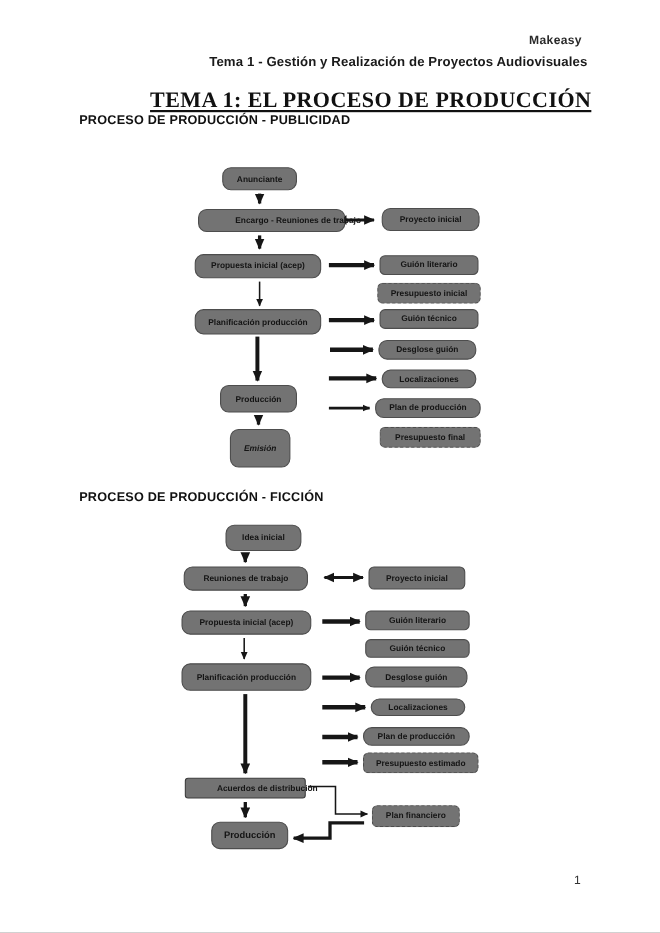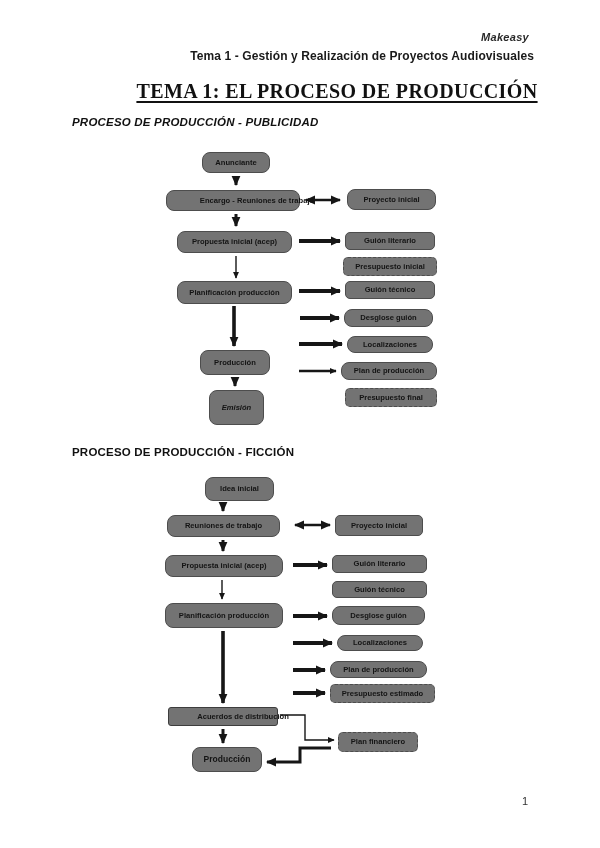--- a/index.html
+++ b/index.html
@@ -2,21 +2,21 @@
 <html><head>
 <meta charset="utf-8">
 <style>
   html,body{margin:0;padding:0;background:#888;}
   .page{
     position:relative;width:600px;height:848px;margin:0 auto;background:#ffffff;
     font-family:"Liberation Sans",sans-serif;color:#1a1a1a;overflow:hidden;
   }
   .abs{position:absolute;}
   .brand{
-    font-style:italic;font-weight:bold;font-size:11px;color:#2a2a2a;
+    font-weight:bold;font-size:11px;color:#2a2a2a;
     right:71px;top:31px;letter-spacing:.3px;
   }
   .course{
     font-weight:bold;font-size:12px;color:#1a1a1a;
     right:66px;top:49px;letter-spacing:.1px;
   }
   .doc-title{
     left:0;top:80px;width:100%;text-align:center;
     font-family:"Liberation Serif",serif;font-weight:bold;font-size:20px;
     letter-spacing:.4px;color:#111;padding-left:37px;
@@ -40,21 +40,21 @@
 </style>
 </head>
 <body>
 
 <div class="page">
 
   <div class="abs brand">Makeasy</div>
   <div class="abs course">Tema 1 - Gestión y Realización de Proyectos Audiovisuales</div>
   <div class="abs doc-title"><span>TEMA 1: EL PROCESO DE PRODUCCIÓN</span></div>
 
-  <div class="abs sect" style="left:72px;top:116px;font-style:italic;">PROCESO DE PRODUCCIÓN - PUBLICIDAD</div>
+  <div class="abs sect" style="left:72px;top:104px;">PROCESO DE PRODUCCIÓN - PUBLICIDAD</div>
   <div class="abs sect" style="left:72px;top:446px;">PROCESO DE PRODUCCIÓN - FICCIÓN</div>
 
   <svg class="flow" width="600" height="848" viewBox="0 0 600 848">
     <defs>
       <marker id="ah" viewBox="0 0 10 10" refX="9" refY="5" markerWidth="10" markerHeight="10" orient="auto-start-reverse" markerUnits="userSpaceOnUse">
         <path d="M0,0.6 L10,5 L0,9.4 Z" fill="#161616"></path>
       </marker>
       <marker id="ahs" viewBox="0 0 10 10" refX="9" refY="5" markerWidth="7" markerHeight="7" orient="auto-start-reverse" markerUnits="userSpaceOnUse">
         <path d="M0,0.6 L10,5 L0,9.4 Z" fill="#161616"></path>
       </marker>
@@ -85,21 +85,21 @@
       <path class="ln" d="M293,670 H325" stroke-width="4" marker-end="url(#ah)"></path>
       <path class="ln" d="M293,693 H325" stroke-width="4" marker-end="url(#ah)"></path>
       <path class="ln" d="M223,631 V703" stroke-width="3.6" marker-end="url(#ah)"></path>
       <path class="ln" d="M223,729 V743" stroke-width="3" marker-end="url(#ah)"></path>
       <path class="ln" d="M280,715 H305 V740 H334" stroke-width="1.4" marker-end="url(#ahs)"></path>
       <path class="ln" d="M331,748 H300 V762 H267" stroke-width="3" marker-end="url(#ah)"></path>
     </g>
   </svg>
 
   <div class="n" style="left:202px;top:152px;width:68px;height:21px;">Anunciante</div>
-  <div class="n" style="left:166px;top:190px;width:134px;height:21px;padding-left:48px;">Encargo - Reuniones de trabajo</div>
+  <div class="n" style="left:180px;top:190px;width:134px;height:21px;padding-left:48px;">Encargo - Reuniones de trabajo</div>
   <div class="n" style="left:347px;top:189px;width:89px;height:21px;">Proyecto inicial</div>
   <div class="n" style="left:177px;top:231px;width:115px;height:22px;">Propuesta inicial (acep)</div>
   <div class="n" style="left:345px;top:232px;width:90px;height:18px;border-radius:5px;">Guión literario</div>
   <div class="n nd" style="left:343px;top:257px;width:94px;height:19px;">Presupuesto inicial</div>
   <div class="n" style="left:177px;top:281px;width:115px;height:23px;">Planificación producción</div>
   <div class="n" style="left:345px;top:281px;width:90px;height:18px;border-radius:5px;">Guión técnico</div>
   <div class="n" style="left:344px;top:309px;width:89px;height:18px;">Desglose guión</div>
   <div class="n" style="left:347px;top:336px;width:86px;height:17px;">Localizaciones</div>
   <div class="n" style="left:200px;top:350px;width:70px;height:25px;">Producción</div>
   <div class="n" style="left:341px;top:362px;width:96px;height:18px;">Plan de producción</div>

